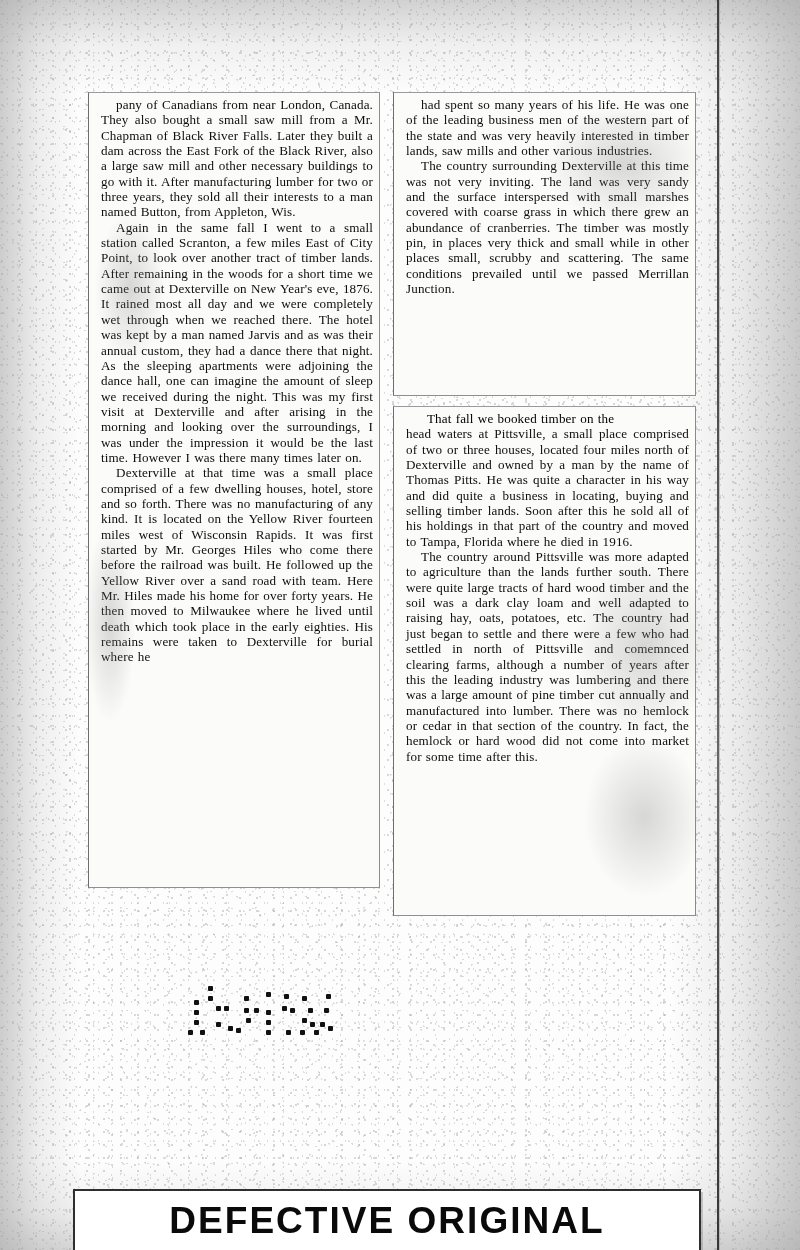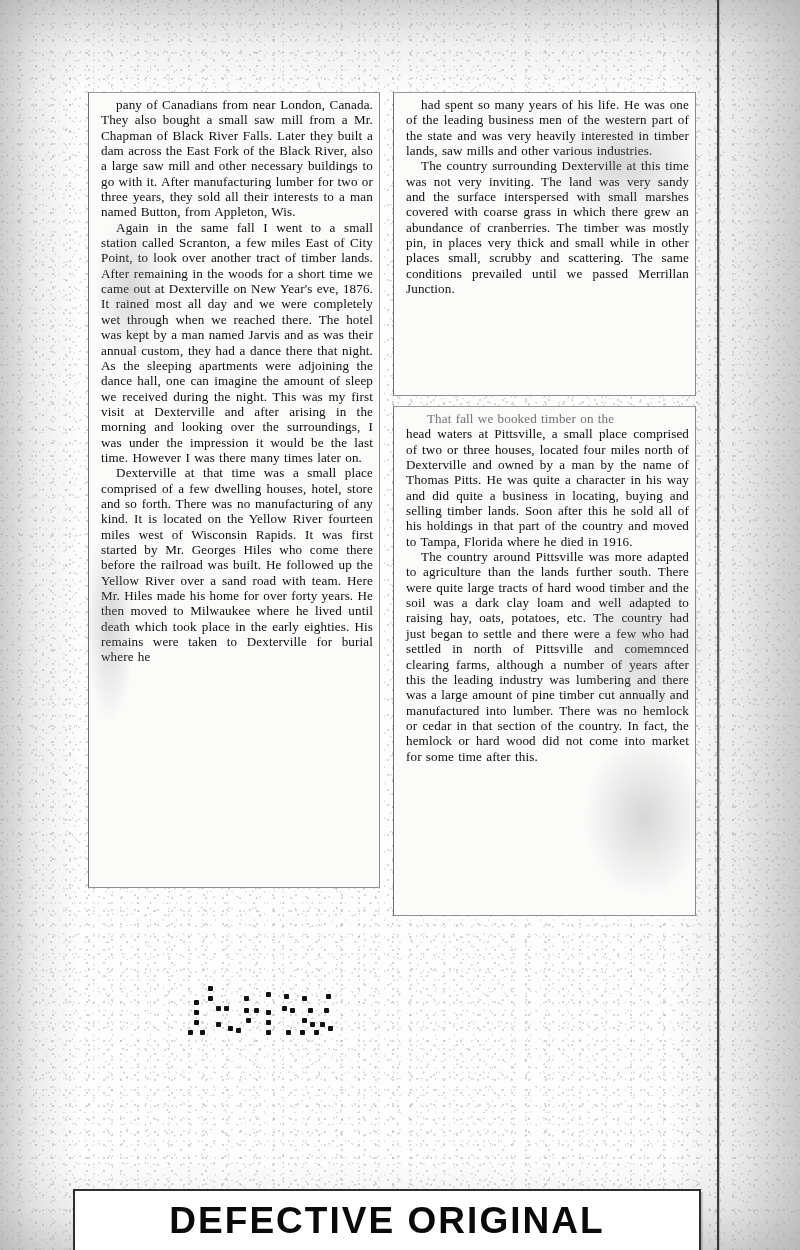--- a/index.html
+++ b/index.html
@@ -92,21 +92,21 @@
     letter-spacing:.01em;
     word-spacing:.06em;
     -webkit-font-smoothing:none;
   }
   p + p{margin-top:0;}
   .no-indent{text-indent:0;}
 
   
   .faded-line{
     display:block;
-    color:#737373;
+    color:#000000;
     text-indent:1.6em;
   }
 
   
   .blotch{
     position:absolute;
     pointer-events:none;
     border-radius:50%;
     background:radial-gradient(closest-side, rgba(130,130,130,.30), rgba(130,130,130,0));
   }

